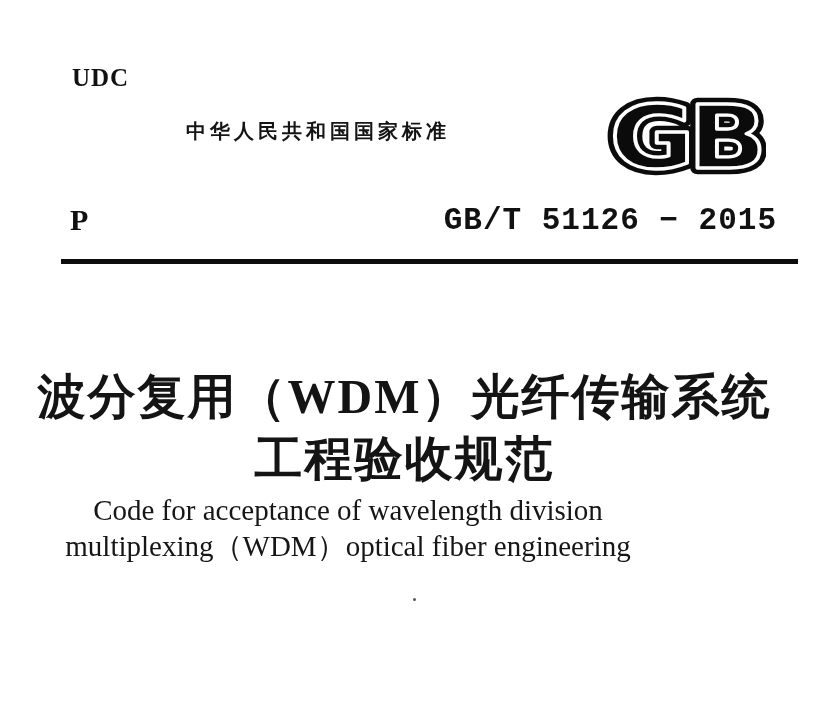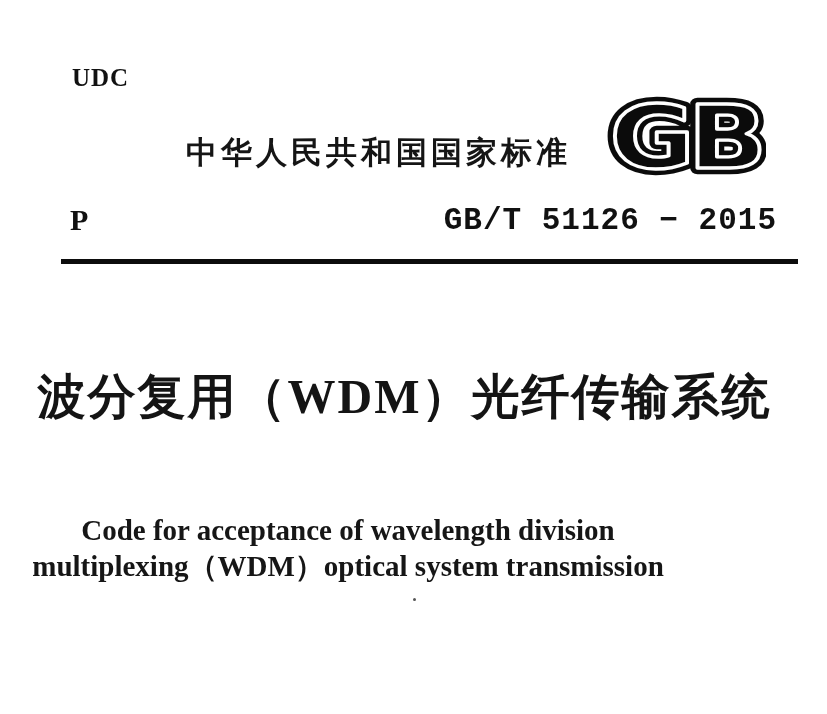--- a/index.html
+++ b/index.html
@@ -22,22 +22,22 @@
     left: 66px;
     top: 64px;
     font-size: 25px;
     font-weight: bold;
     letter-spacing: 1px;
     font-family: "Liberation Serif", "DejaVu Serif", serif;
   }
   .header-cn {
     position: absolute;
     left: 180px;
-    top: 132px;
-    font-size: 31px;
+    top: 118px;
+    font-size: 20px;
     font-weight: bold;
     letter-spacing: 4px;
     font-family: "DejaVu Sans", "Liberation Sans", sans-serif;
     color: #151515;
     white-space: nowrap;
   }
   .gb-logo {
     position: absolute;
     left: 598px;
     top: 88px;
@@ -80,25 +80,25 @@
     font-weight: 600;
     line-height: 62px;
     letter-spacing: 2px;
     font-family: "Liberation Serif", "DejaVu Serif", serif;
     color: #141414;
     white-space: nowrap;
   }
   .title-en {
     position: absolute;
     left: 0;
-    top: 512px;
+    top: 492px;
     width: 684px;
     text-align: center;
     font-size: 29px;
-    font-weight: bold;
+    font-weight: normal;
     line-height: 36px;
     font-family: "Liberation Serif", "DejaVu Serif", serif;
     color: #161616;
   }
   .artifact-dot {
     position: absolute;
     left: 407px;
     top: 598px;
     width: 3px;
     height: 3px;
@@ -123,22 +123,23 @@
   </svg>
 
   <div class="doc-class">P</div>
 
   <div class="std-number">GB/T 51126 − 2015</div>
 
   <div class="rule"></div>
 
   <div class="title-cn">
     <div>波分复用（WDM）光纤传输系统</div>
+    <div>工程验收规范</div>
   </div>
 
   <div class="title-en">
     <div>Code for acceptance of wavelength division</div>
-    <div>multiplexing（WDM）optical system transmission</div>
+    <div>multiplexing（WDM）optical fiber engineering</div>
   </div>
 
   <div class="artifact-dot"></div>
 
 </div>
 
 </body></html>

